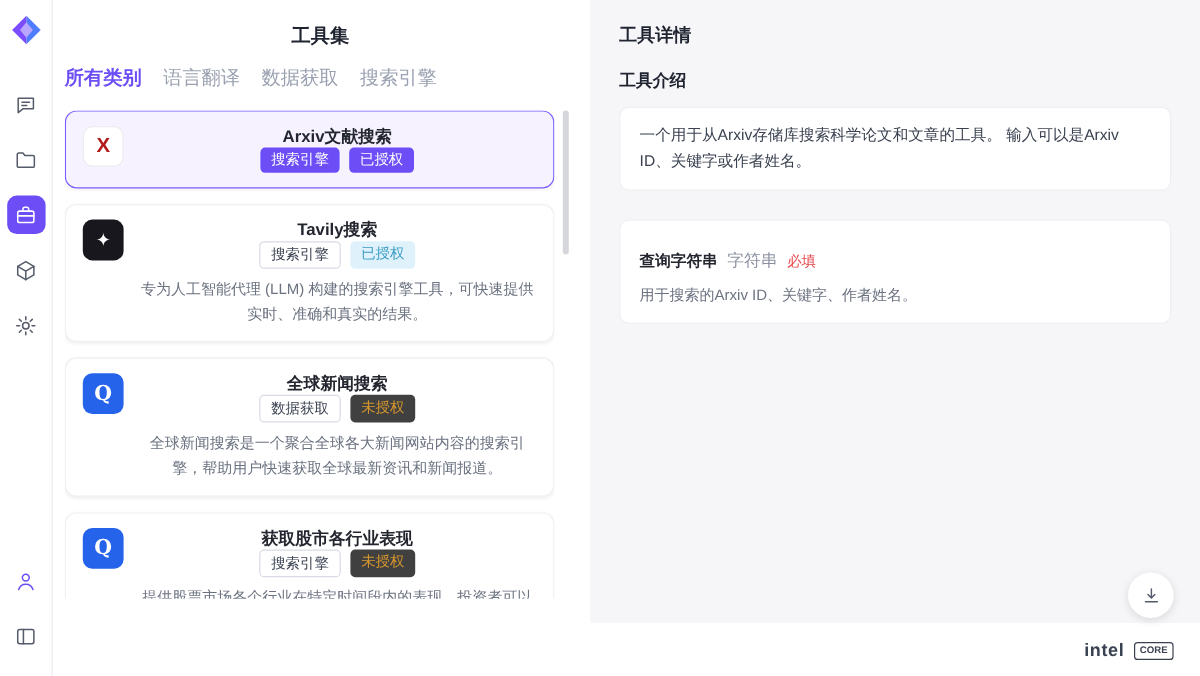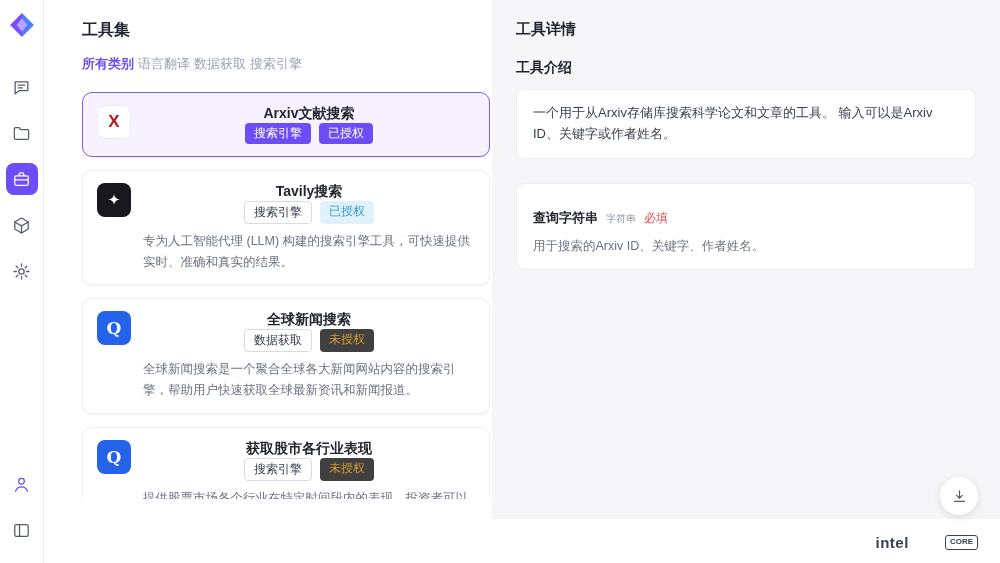--- a/index.html
+++ b/index.html
@@ -14,23 +14,23 @@
     display:flex; align-items:center; justify-content:center; cursor:pointer; }
   .rail-btn svg { width:19px; height:19px; stroke:#555b6a; stroke-width:1.6; fill:none;
     stroke-linecap:round; stroke-linejoin:round; }
   .rail-btn.active { background:#6C4DF6; }
   .rail-btn.active svg { stroke:#fff; }
   .rail-spacer { flex:1; }
   .rail-btn.user svg { stroke:#6C4DF6; }
   .rail-bottom { margin-bottom:10px; display:flex; flex-direction:column; align-items:center; }
 
   
-  .tools-panel { position:absolute; left:60px; top:0; width:448px; height:499px; background:#fff; }
+  .tools-panel { position:absolute; left:32px; top:0; width:448px; height:499px; background:#fff;text-align:center; }
   .tools-title { font-size:16px; font-weight:bold; padding:20px 0 14px 22px; }
-  .tabs { display:flex; gap:4px; padding-left:22px; font-size:13px; }
+  .tabs { display:flex; gap:18px; padding-left:22px; font-size:16px; }
   .tab { color:#9aa1b1; cursor:pointer; padding-bottom:6px; }
   .tab.active { color:#6C4DF6; font-weight:bold; }
   .list { position:absolute; left:22px; right:18px; top:92px; bottom:0; overflow:hidden;
     display:flex; flex-direction:column; gap:13px; }
   .scrollbar { position:absolute; right:6px; top:92px; width:5px; height:460px; }
   .scroll-thumb { width:5px; height:120px; border-radius:3px; background:#d6d6dd; }
 
   .card { background:#fff; border:1px solid #f0f0f4; border-radius:10px;
     box-shadow:0 1px 3px rgba(20,20,40,.06); padding:12px 14px; display:flex; gap:12px; cursor:pointer; flex-shrink:0; }
   .card.selected { border:1.5px solid #7C5CFF; background:#F6F2FF; }
@@ -52,35 +52,35 @@
 
   
   .detail { position:absolute; left:492px; top:0; width:508px; height:519px;
     background:#f6f6f8; padding:20px 24px; }
   .detail-title { font-size:15px; font-weight:bold; margin-bottom:20px; }
   .section-heading { font-size:14px; font-weight:bold; margin-bottom:12px; }
   .panel-card { background:#fff; border-radius:8px; border:1px solid #efeff3; padding:13px 16px;
     font-size:13px; color:#3a4150; line-height:1.6; margin-bottom:24px; }
   .param-row { display:flex; align-items:baseline; gap:8px; }
   .param-name { font-size:13px; font-weight:bold; color:#23262f; }
-  .param-type { font-size:10px; color:#8a90a0; }
+  .param-type { font-size:14px; color:#8a90a0; }
   .param-required { font-size:12px; color:#e5484d;margin-top:12px; }
   .param-desc { margin-top:8px; font-size:12.5px; color:#6b7280; }
 
   
   .fab { position:absolute; right:22px; bottom:48px; width:38px; height:38px; border-radius:50%;
     background:#fff; box-shadow:0 2px 8px rgba(20,20,40,.12); display:flex; align-items:center;
     justify-content:center; cursor:pointer; }
   .fab svg { width:17px; height:17px; stroke:#555b6a; stroke-width:1.7; fill:none;
     stroke-linecap:round; stroke-linejoin:round; }
-  .intel { position:absolute; right:22px; bottom:12px; display:flex; align-items:center; gap:22px;
+  .intel { position:absolute; right:22px; bottom:12px; display:flex; align-items:center; gap:8px;
     color:#3a4150; }
   .intel-word { font-size:15px; font-weight:bold; letter-spacing:.5px; }
   .intel-core { border:1.5px solid #3a4150; border-radius:3px; font-size:8px; font-weight:bold;
-    padding:2px 4px; line-height:1.1; text-align:center;margin-left:14px; }
+    padding:2px 4px; line-height:1.1; text-align:center; }
 </style>
 </head>
 <body>
 
 <div class="rail">
   <svg class="logo" viewBox="0 0 24 24">
     <polygon points="12,1 23,12 12,23" fill="#4F7DFF"></polygon>
     <polygon points="12,1 1,12 12,23" fill="#7C4DFF"></polygon>
     <polygon points="12,6 17,12 12,18 7,12" fill="#b9a6ff"></polygon>
   </svg>

